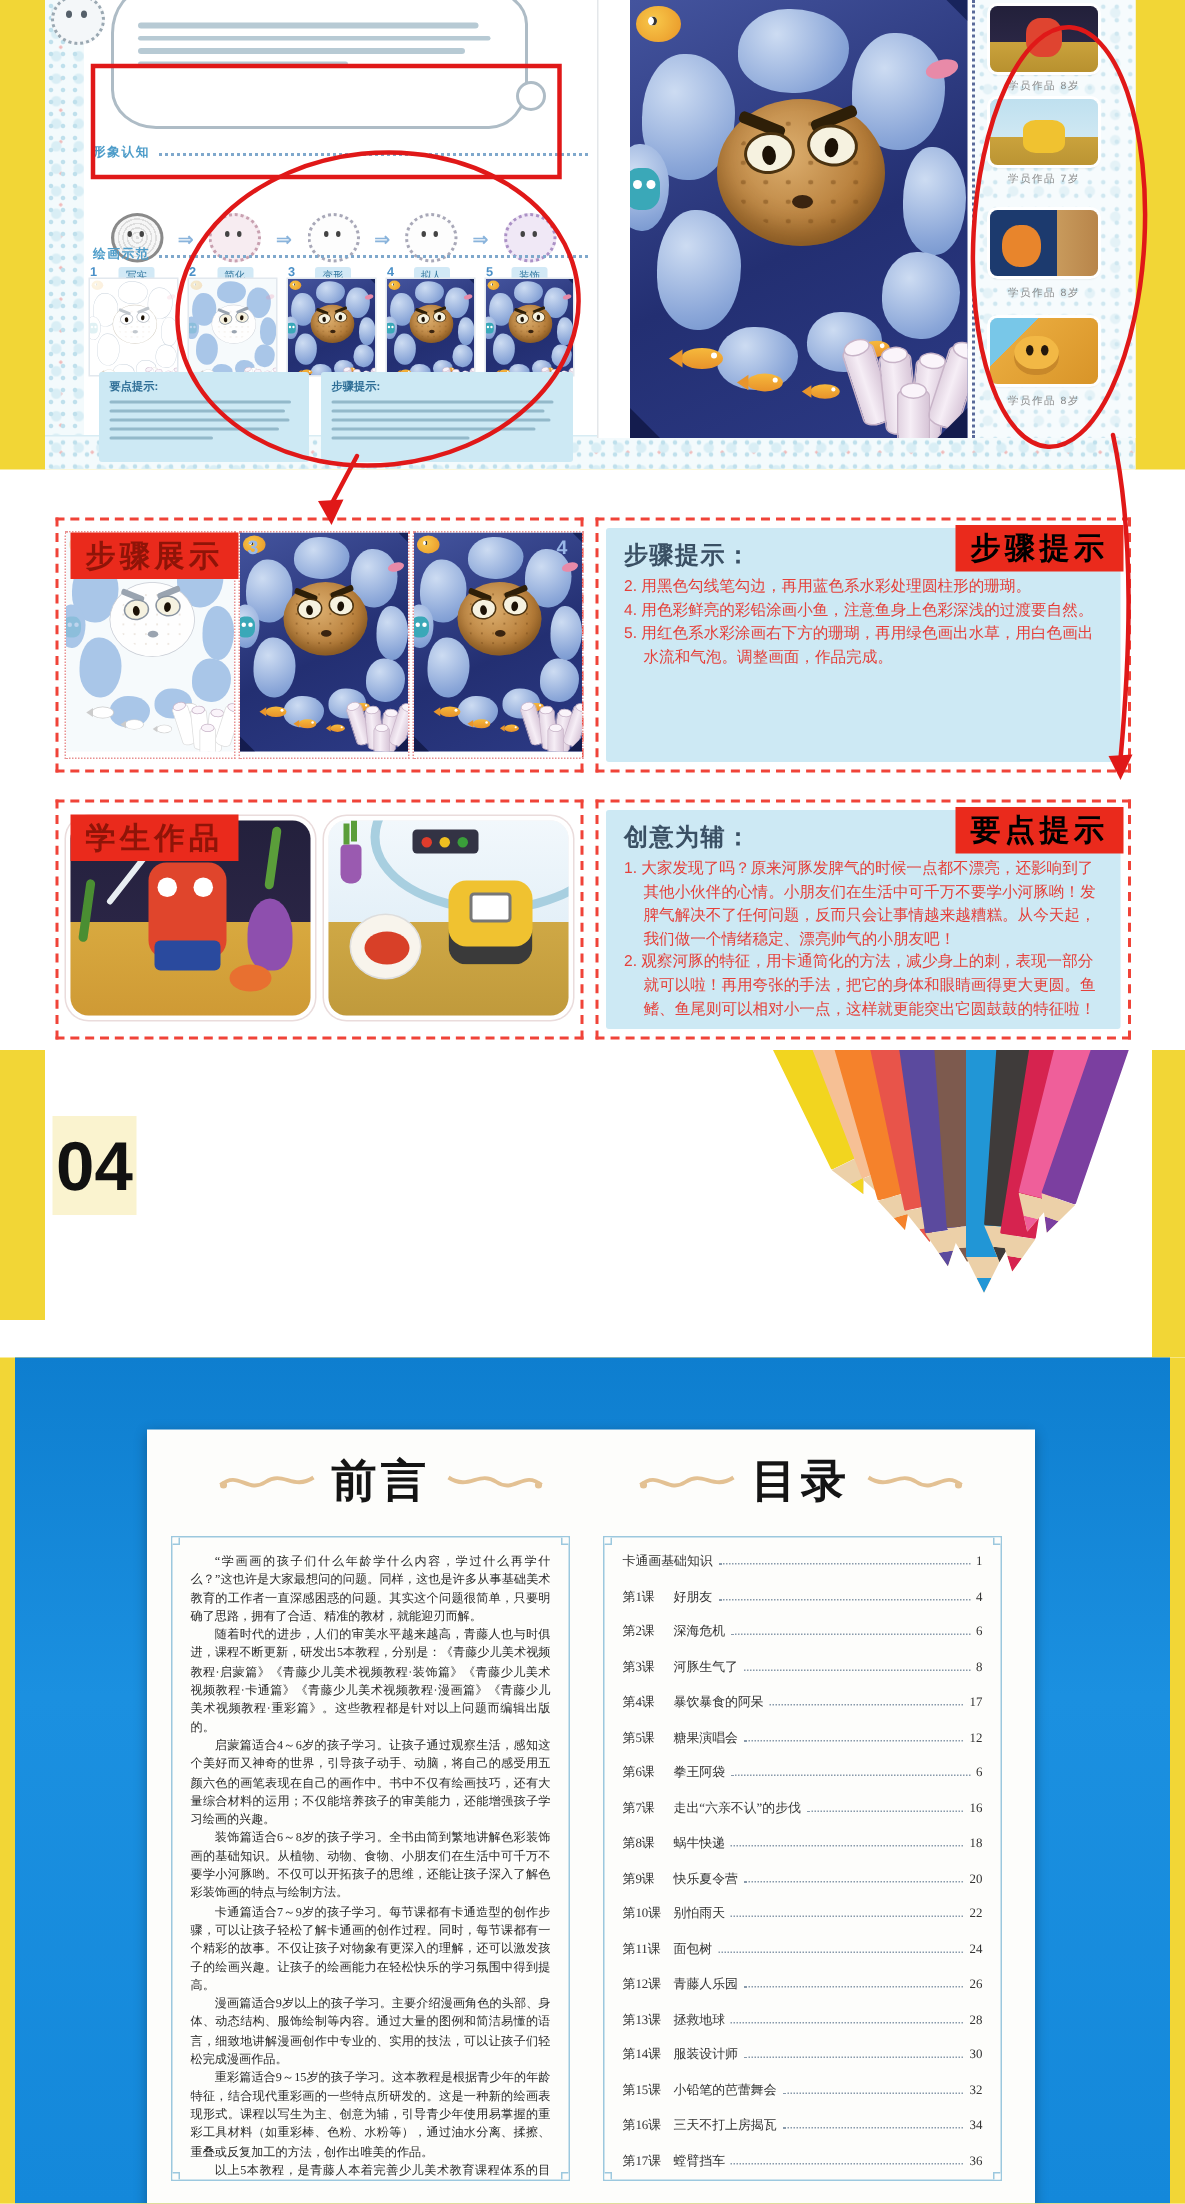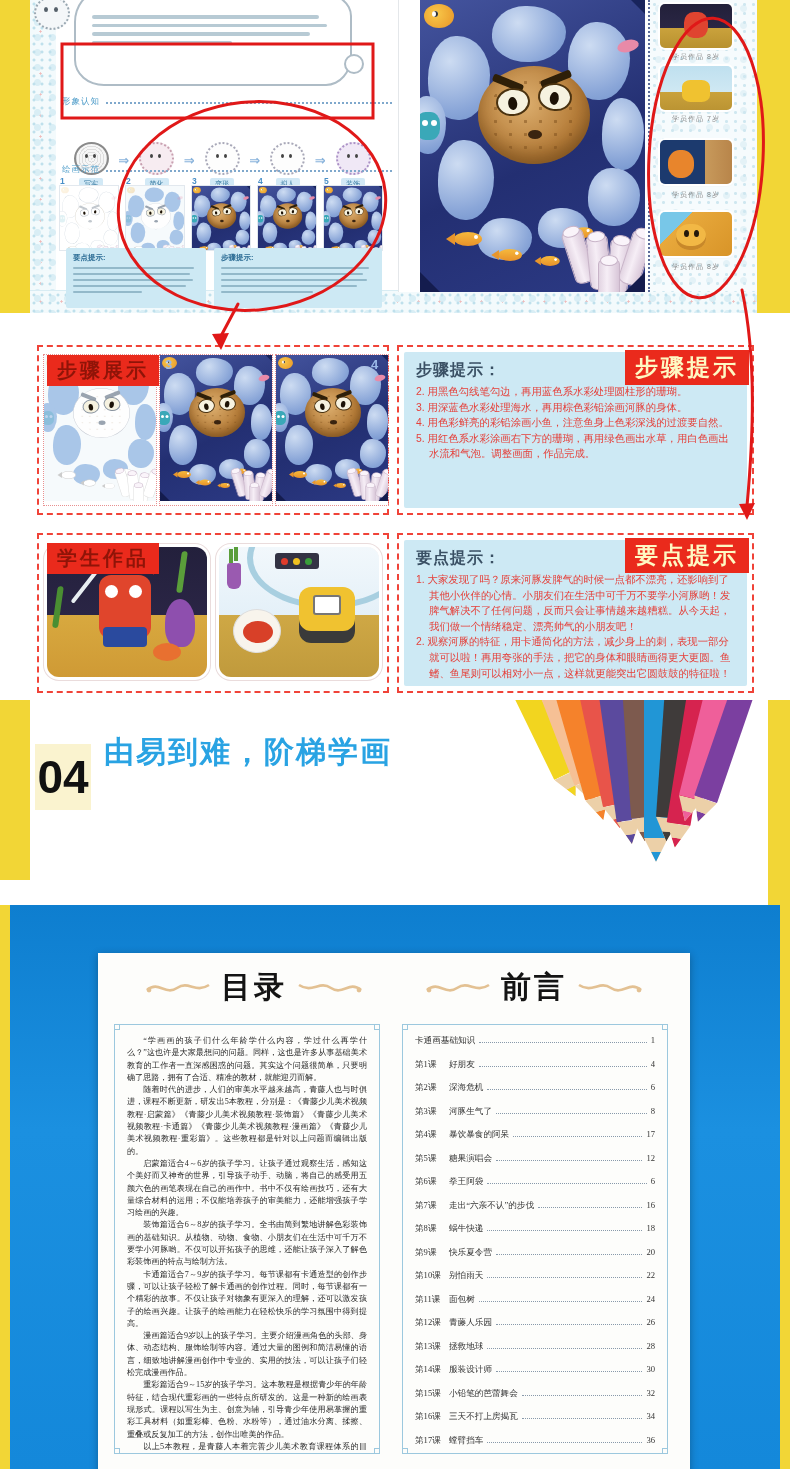--- a/index.html
+++ b/index.html
@@ -30,21 +30,21 @@
   .t4::before{content:'';position:absolute;left:16px;top:12px;width:30px;height:26px;background:#f2b845;border-radius:45%;box-shadow:inset 0 -4px 0 #c8882a;}
   .t4::after{content:'';position:absolute;left:24px;top:18px;width:5px;height:7px;background:#24180c;border-radius:50%;box-shadow:10px 0 0 #24180c;}
 
   .left-page{position:absolute;left:26px;top:0;width:344px;height:292px;}
   .puffer-ico{position:absolute;left:-22px;top:-4px;width:32px;height:30px;border:2px dotted #9aa8b2;border-radius:50%;background:#f4f7f9;}
   .puffer-ico::after{content:'';position:absolute;left:8px;top:9px;width:4px;height:5px;background:#55606a;border-radius:50%;box-shadow:10px 0 0 #55606a;}
   .cloud-box{position:absolute;left:18px;top:-8px;width:278px;height:94px;background:#fff;border:2px solid #aebcc6;border-radius:24px 30px 26px 30px/30px 24px 30px 26px;padding:16px 16px 8px;box-sizing:border-box;}
   .cloud-box::after{content:'';position:absolute;right:-14px;bottom:10px;width:16px;height:16px;border:2px solid #aebcc6;border-radius:50%;background:#fff;}
   .ph{background:#9fb8c6;border-radius:2px;height:3.5px;margin:5px 0;opacity:.75;}
   .dotrow{position:absolute;display:flex;align-items:center;gap:6px;}
-  .sec-label{font-size:8.5px;font-weight:normal;color:#4d9cc9;letter-spacing:1px;white-space:nowrap;}
+  .sec-label{font-size:8.5px;font-weight:bold;color:#4d9cc9;letter-spacing:1px;white-space:nowrap;}
   .dots{flex:1;height:0;border-bottom:2px dotted #7fa8cc;margin-top:1px;}
   .evo-strip{position:absolute;left:10px;top:142px;width:312px;display:flex;align-items:center;justify-content:space-between;}
   .evo-cell{display:flex;flex-direction:column;align-items:center;width:50px;}
   .evo-fish{width:31px;height:29px;border-radius:50%;border:2px dotted #a8a8b8;position:relative;background:#fdfdfd;}
   .evo-fish::after{content:'';position:absolute;left:9px;top:10px;width:3px;height:4px;background:#444;border-radius:50%;box-shadow:8px 0 0 #444;}
   .evo-fish.v1{border-style:solid;border-color:#8a8a8a;background:repeating-radial-gradient(circle at 50% 50%,#ddd 0 1px,#f6f6f6 1px 3px);}
   .evo-fish.v2{background:#f7ecf1;border-color:#c8a0b0;}
   .evo-fish.v5{background:#f0e8f6;border-color:#ab91c6;}
   .evo-label{margin-top:3px;font-size:7px;color:#33779f;background:#d2e9f6;border-radius:2px;padding:1px 5px;white-space:nowrap;}
   .evo-arrow{color:#8ab4dc;font-size:13px;font-weight:bold;margin-top:-12px;}
@@ -122,21 +122,21 @@
 
   
   .mid{position:relative;width:790px;height:387px;background:#fff;}
   .rbox{position:absolute;border:2px dashed #f04338;box-sizing:border-box;background:#fff;}
   .steps-box{left:37px;top:32px;width:352px;height:170px;}
   .tips-box{left:397px;top:32px;width:357px;height:170px;}
   .works-box{left:37px;top:220px;width:352px;height:160px;}
   .points-box{left:397px;top:220px;width:357px;height:160px;}
   .badge{position:absolute;background:#ea2a1c;font-weight:bold;letter-spacing:3px;padding:2px 10px;z-index:5;}
   .badge-dark{color:#8f1408;font-size:20px;left:8px;top:8px;}
-  .badge-light{color:#fef9c3;font-size:23px;right:3px;top:3px;}
+  .badge-light{color:#000000;font-size:20px;right:3px;top:3px;}
   .steps-imgs{position:absolute;left:5px;top:8px;display:flex;gap:4px;}
   .step-sw{width:112px;height:150px;outline:1px dotted #e89090;}
   .step-sw .pb{transform:scale(.5);transform-origin:0 0;}
   .step-num{position:absolute;font-size:13px;font-weight:bold;color:#9ab8e8;z-index:6;}
   .blue-panel-inner{position:absolute;inset:5px;background:#cde9f4;border-radius:2px;padding:8px 12px;box-sizing:border-box;}
   .panel-title{font-size:16px;font-weight:bold;color:#3a5064;letter-spacing:1px;margin-bottom:3px;}
   .tip-item{font-size:10.4px;line-height:1.5;color:#e5403a;padding-left:13px;text-indent:-13px;}
   .work-imgs{position:absolute;left:8px;top:12px;display:flex;gap:12px;}
   .work-img{width:160px;height:130px;border-radius:12px;position:relative;overflow:hidden;box-shadow:0 0 0 3px #fff,0 0 0 4px #eadcdc;}
   .sp1{background:linear-gradient(180deg,#23203c 0%,#2a2545 52%,#d8a93f 52%,#cf9a35 100%);}
@@ -605,21 +605,20 @@
           </div>
         </div>
     <div class="step-num" style="left: 126px; top: 10px;">3</div>
         <div class="step-num" style="left: 332px; top: 10px;">4</div>
       </div>
     <div class="rbox tips-box">
       <div class="blue-panel-inner">
         <div class="panel-title">步骤提示：</div>
         <div id="step-tips-list">
             <div class="tip-item">2. 用黑色勾线笔勾边，再用蓝色系水彩处理圆柱形的珊瑚。</div>
-            <div class="tip-item">3. 用深蓝色水彩处理海水，再用棕色彩铅涂画河豚的身体。</div>
             <div class="tip-item">4. 用色彩鲜亮的彩铅涂画小鱼，注意鱼身上色彩深浅的过渡要自然。</div>
             <div class="tip-item">5. 用红色系水彩涂画右下方的珊瑚，再用绿色画出水草，用白色画出水流和气泡。调整画面，作品完成。</div>
           </div>
       </div>
       <div class="badge badge-light">步骤提示</div>
     </div>
     <div class="rbox works-box">
       <div class="badge badge-dark">学生作品</div>
       <div class="work-imgs">
         <div class="work-img sp1">
@@ -634,35 +633,34 @@
           <div class="s2flag"></div>
           <div class="s2vase"></div>
           <div class="s2boat"></div>
           <div class="s2fan"></div>
           <div class="s2crab"></div>
         </div>
       </div>
     </div>
     <div class="rbox points-box">
       <div class="blue-panel-inner">
-        <div class="panel-title">要点提示：</div>
+        <div class="panel-title">创意为辅：</div>
         <div id="key-points-list">
             <div class="tip-item">1. 大家发现了吗？原来河豚发脾气的时候一点都不漂亮，还影响到了其他小伙伴的心情。小朋友们在生活中可千万不要学小河豚哟！发脾气解决不了任何问题，反而只会让事情越来越糟糕。从今天起，我们做一个情绪稳定、漂亮帅气的小朋友吧！</div>
             <div class="tip-item">2. 观察河豚的特征，用卡通简化的方法，减少身上的刺，表现一部分就可以啦！再用夸张的手法，把它的身体和眼睛画得更大更圆。鱼鳍、鱼尾则可以相对小一点，这样就更能突出它圆鼓鼓的特征啦！</div>
           </div>
       </div>
       <div class="badge badge-light">要点提示</div>
     </div>
   </div>
 
   <div class="feature">
     <div class="ystrip ys-l"></div>
     <div class="ystrip ys-r"></div>
     <div class="num-box">04</div>
-    <div class="feat-title">由易到难，阶梯学画</div>
     <div class="pencils" id="pencils">
         <div class="pencil" style="left: 2px; top: -26px; transform: rotate(-26deg);">
           <div class="p-body" style="height: 112px; background: rgb(242, 213, 31);"></div>
           <div class="p-tip">
             <div class="p-lead" style="background: rgb(242, 213, 31);"></div>
           </div>
         </div>
         <div class="pencil" style="left: 26px; top: -38px; transform: rotate(-21deg);">
           <div class="p-body" style="height: 128px; background: rgb(246, 192, 149);"></div>
           <div class="p-tip">
@@ -727,32 +725,32 @@
   </div>
 
   <div class="blue-panel">
     <div class="white-page">
       <div class="heads">
         <div class="head-block">
           <svg class="flourish" viewBox="0 0 70 20">
               <path d="M4,12 C16,2 22,18 34,10 C46,2 52,16 66,7" fill="none" stroke="#e3c193" stroke-width="2.6"></path>
               <circle cx="6" cy="12" r="2.4" fill="#e3c193"></circle>
             </svg>
-          <span class="head-title">目录</span>
+          <span class="head-title">前言</span>
           <svg class="flourish flip" viewBox="0 0 70 20">
               <path d="M4,12 C16,2 22,18 34,10 C46,2 52,16 66,7" fill="none" stroke="#e3c193" stroke-width="2.6"></path>
               <circle cx="6" cy="12" r="2.4" fill="#e3c193"></circle>
             </svg>
         </div>
         <div class="head-block">
           <svg class="flourish" viewBox="0 0 70 20">
               <path d="M4,12 C16,2 22,18 34,10 C46,2 52,16 66,7" fill="none" stroke="#e3c193" stroke-width="2.6"></path>
               <circle cx="6" cy="12" r="2.4" fill="#e3c193"></circle>
             </svg>
-          <span class="head-title">前言</span>
+          <span class="head-title">目录</span>
           <svg class="flourish flip" viewBox="0 0 70 20">
               <path d="M4,12 C16,2 22,18 34,10 C46,2 52,16 66,7" fill="none" stroke="#e3c193" stroke-width="2.6"></path>
               <circle cx="6" cy="12" r="2.4" fill="#e3c193"></circle>
             </svg>
         </div>
       </div>
       <div class="cols">
         <div class="frame" id="preface-frame">
           <div class="corner-dot cd-tl"></div>
             <div class="corner-dot cd-tr"></div>

